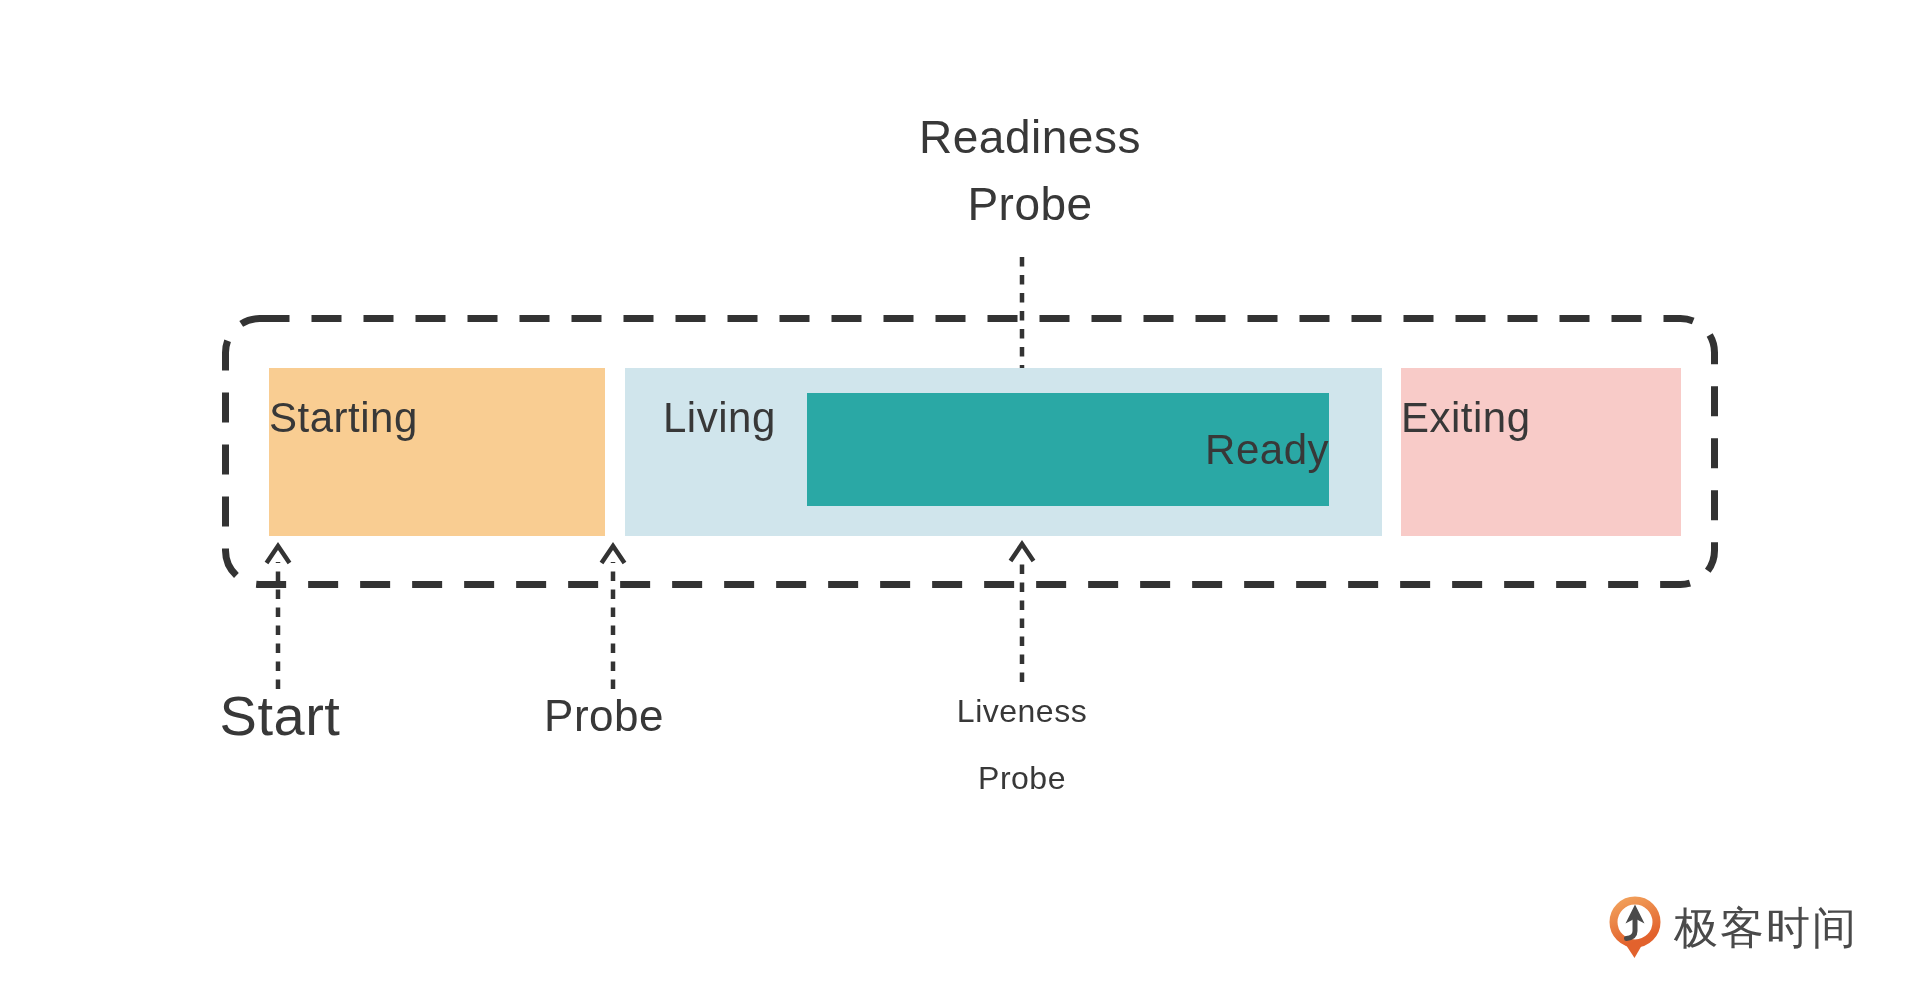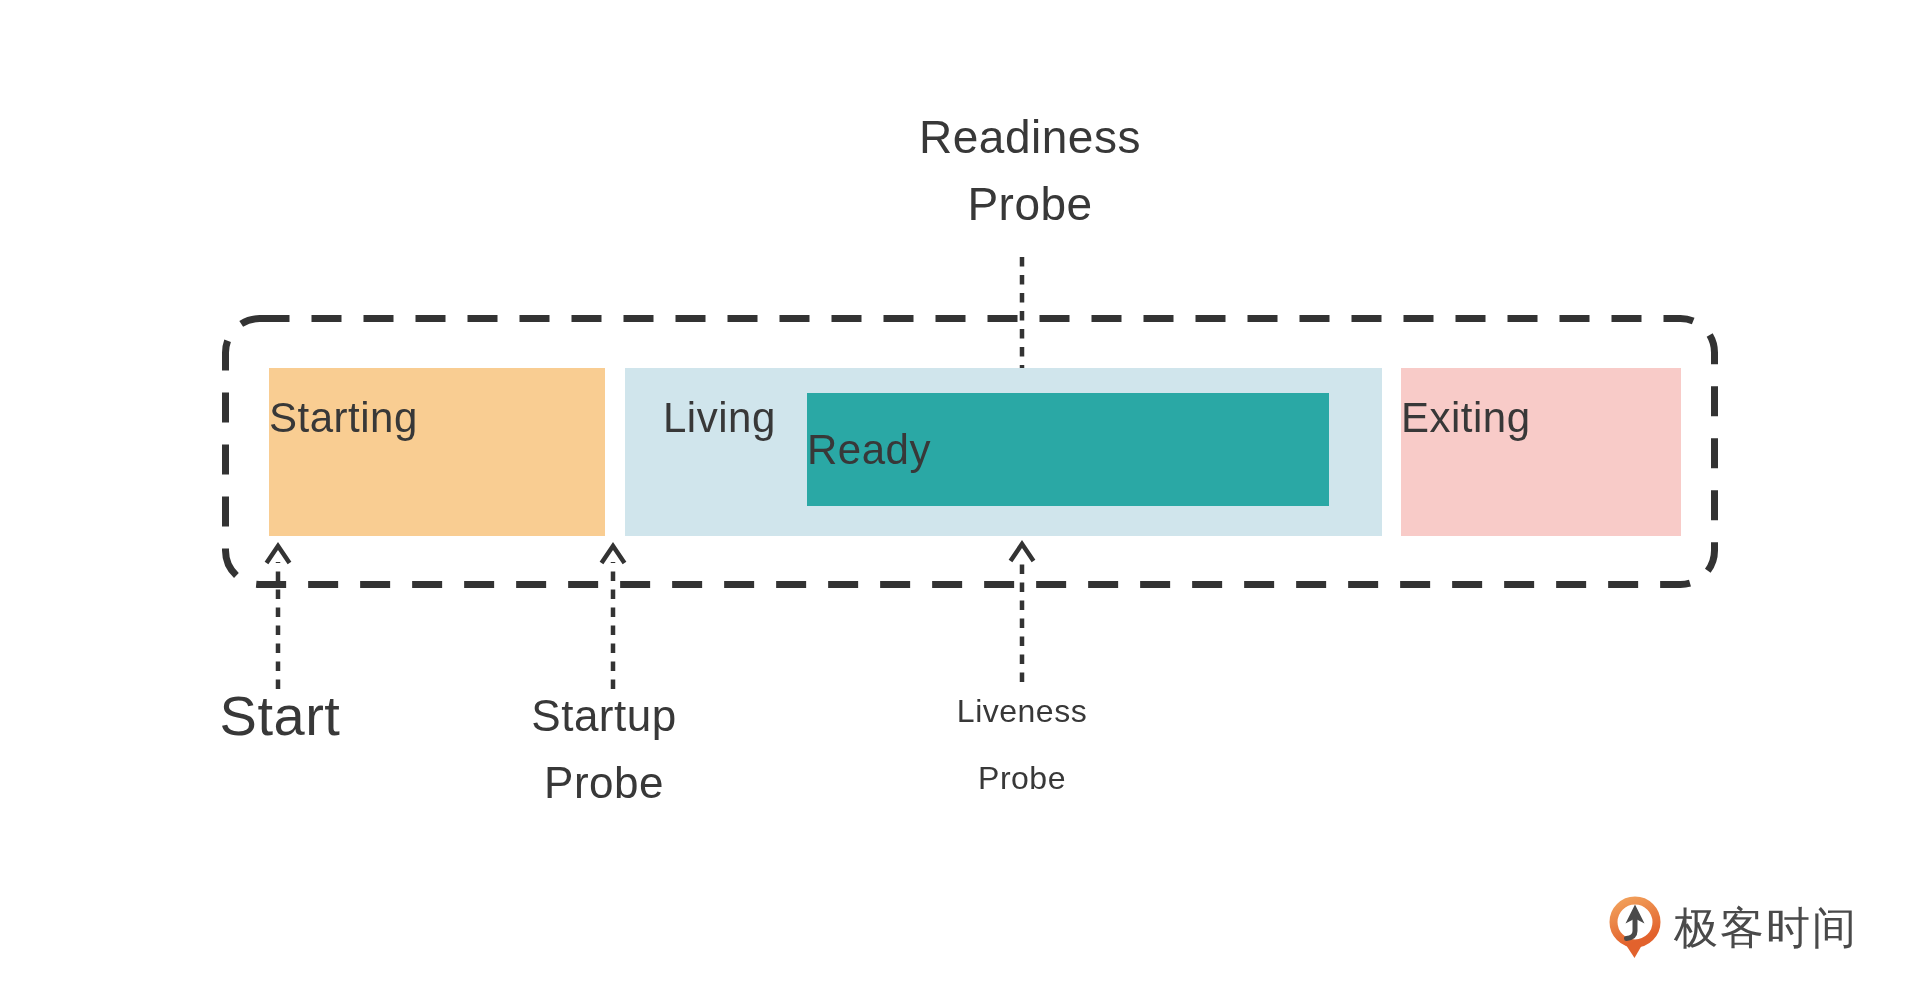--- a/index.html
+++ b/index.html
@@ -34,21 +34,21 @@
   
   .box {
     position: absolute;
     box-sizing: border-box;
     font-size: 42px;
     letter-spacing: 0.5px;
   }
   #box-starting { left: 269px;  top: 368px; width: 336px; height: 168px; text-align: left; padding-top: 26px; }
   #box-living   { left: 625px;  top: 368px; width: 757px; height: 168px; padding: 26px 0 0 38px; }
   #box-ready    { left: 807px;  top: 393px; width: 522px; height: 113px;
-                  display: flex; align-items: center; justify-content: flex-start; }
+                  display: flex; align-items: center; justify-content: flex-end; }
   #box-exiting  { left: 1401px; top: 368px; width: 280px; height: 168px; padding-top: 26px; }
   
   .pod-rect { fill: none; stroke-width: 7px; stroke-dasharray: 30 22; }
   .dash-line { fill: none; stroke-width: 4.5px; stroke-dasharray: 9.5 8.5; }
   .arrow-head { fill: none; stroke-width: 4.5px; stroke-linejoin: miter; }
   
   .brand {
     position: absolute;
     left: 1608px; top: 895px;
     display: flex;
@@ -111,21 +111,20 @@
 
   <div class="box" id="box-exiting" style="background-color: rgb(248, 203, 200);">
     <span>Exiting</span>
   </div>
 
   <div class="ann" id="ann-start">
     <div>Start</div>
   </div>
 
   <div class="ann" id="ann-startup">
-    <div>Startup</div>
     <div>Probe</div>
   </div>
 
   <div class="ann" id="ann-liveness">
     <div>Liveness</div>
     <div>Probe</div>
   </div>
 
   <div class="brand">
     <svg width="54" height="66" viewBox="0 0 54 66">

